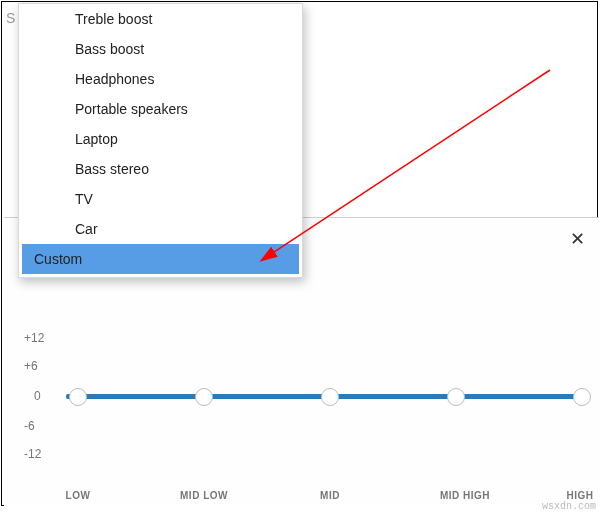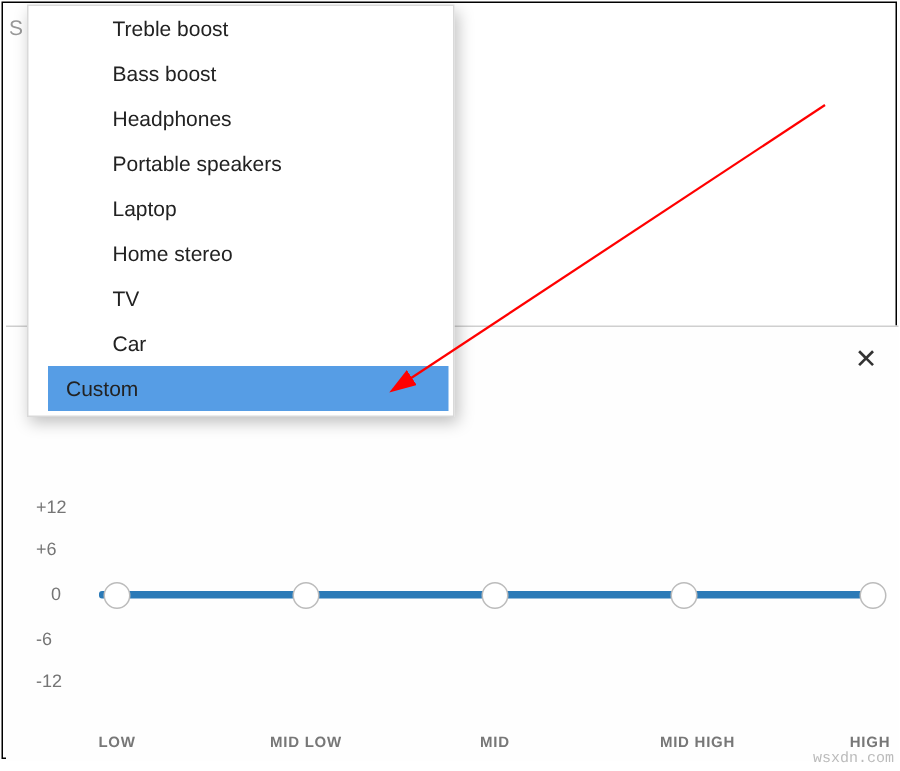--- a/index.html
+++ b/index.html
@@ -43,21 +43,21 @@
   }
   .dd-item {
     padding: 7px 12px 7px 12px;
     font-size: 14px;
     color: #222;
     cursor: default;
     margin-left: 44px;
   }
   .dd-item.selected {
     background: #569de5;
-    margin: 0 3px 0 13px;
+    margin: 0 3px 0 3px;
   }
   .eq-panel {
     position: absolute;
     left: 2px;
     top: 215px;
     width: 595px;
     height: 290px;
     border-top: 1px solid #cfcfcf;
     background: #fefefe;
   }
@@ -155,21 +155,21 @@
       <span class="band-label" style="left:570px">HIGH</span>
     </div>
   </div>
 
   <div class="dropdown">
     <div class="dd-item"><span>Treble boost</span></div>
     <div class="dd-item"><span>Bass boost</span></div>
     <div class="dd-item"><span>Headphones</span></div>
     <div class="dd-item"><span>Portable speakers</span></div>
     <div class="dd-item"><span>Laptop</span></div>
-    <div class="dd-item"><span>Home stereo</span></div>
+    <div class="dd-item"><span>Bass stereo</span></div>
     <div class="dd-item"><span>TV</span></div>
     <div class="dd-item"><span>Car</span></div>
     <div class="dd-item selected"><span>Custom</span></div>
   </div>
 
   <svg class="arrow" width="600" height="514" style="left:0;top:0">
     <defs>
       <marker id="ahead" markerWidth="12" markerHeight="12" refX="10" refY="4" orient="auto">
         <path d="M0,0 L12,4 L0,8 Z" fill="#ff0000"></path>
       </marker>

